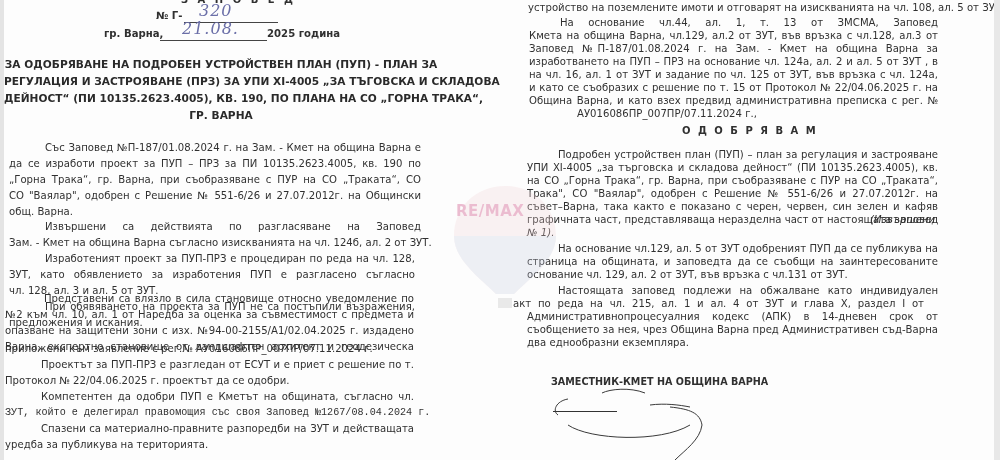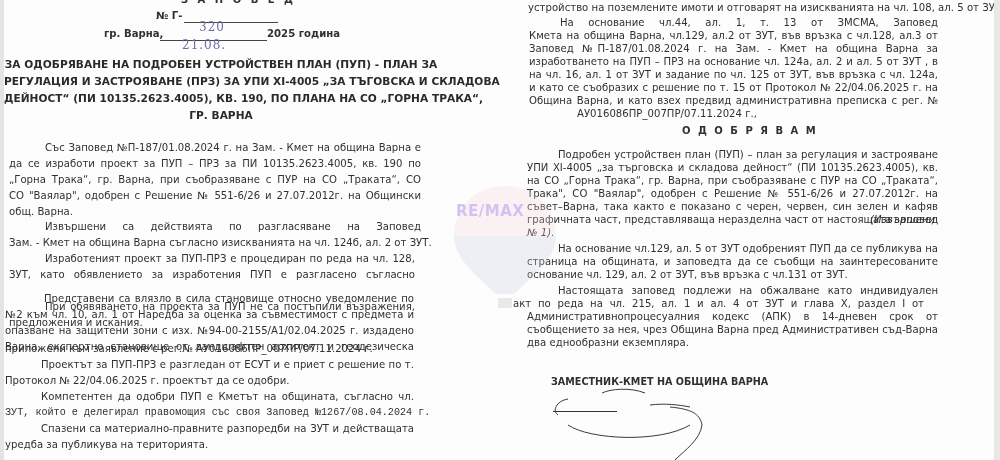--- a/index.html
+++ b/index.html
@@ -14,26 +14,26 @@
   #page-right { left: 500px; width: 500px; border-right: 6px solid #e8e8e8; box-sizing: border-box; }
   .top-shadow { position: absolute; left: 0; top: 0; width: 1000px; height: 3px; background: #e6e6e6; }
 
   .ln {
     position: absolute; white-space: nowrap; font-size: 10.1px; line-height: 14px;
     color: #303030; letter-spacing: 0.02px;
   }
   .ln.just { text-align: justify; text-align-last: justify; white-space: normal; overflow: hidden; height: 14px; }
   .bold { font-weight: bold; }
   .title { font-weight: bold; font-size: 10.6px; color: #2a2a2a; text-align: center; }
-  .hw { font-family: "DejaVu Serif", serif; color: #6b6fa8; font-size: 12px; letter-spacing: 1px; margin-top: 16px; }
+  .hw { font-family: "DejaVu Serif", serif; font-style: italic; color: #6b6fa8; font-size: 16px; letter-spacing: 1px; }
   .uline { position: absolute; height: 1px; background: #444; }
   .italic { font-style: italic; }
 
   .watermark { position: absolute; left: 450px; top: 182px; width: 110px; height: 130px; opacity: 0.28; pointer-events: none; }
-  .wm-text { position: absolute; left: 6px; top: 20px; font-family: "DejaVu Sans", sans-serif; font-size: 15px; font-weight: bold; color: #6d28d9; letter-spacing: 0.5px; }
+  .wm-text { position: absolute; left: 6px; top: 20px; font-family: "DejaVu Sans", sans-serif; font-size: 15px; font-weight: bold; color: #be185d; letter-spacing: 0.5px; }
   .sig-line { position: absolute; background: #333; height: 1px; }
 </style>
 </head>
 <body>
 
 <div class="top-shadow"></div>
 
 <div class="page" id="page-left">
   <div class="ln bold" style="left:177px;top:-7px;font-size:10px;letter-spacing:3px;">З А П О В Е Д</div>
 
@@ -54,20 +54,21 @@
   <div class="ln just" style="left:41px;width:376px;top:141px;">Със Заповед №П-187/01.08.2024 г. на Зам. - Кмет на община Варна  е разрешено</div>
   <div class="ln just" style="left:5px;width:412px;top:157px;">да се изработи проект за ПУП – ПРЗ за ПИ 10135.2623.4005, кв. 190 по плана на СО</div>
   <div class="ln just" style="left:5px;width:412px;top:173px;">„Горна Трака“, гр. Варна, при съобразяване с ПУР на СО „Траката“, СО "Горна Трака",</div>
   <div class="ln just" style="left:5px;width:412px;top:189px;">СО "Ваялар", одобрен с Решение № 551-6/26 и 27.07.2012г. на Общински съвет–Варна,</div>
   <div class="ln" style="left:5px;top:205px;">общ. Варна.</div>
   <div class="ln just" style="left:41px;width:376px;top:220px;">Извършени са действията по разгласяване на Заповед №П-187/01.08.2024 г. на</div>
   <div class="ln" style="left:5px;top:236px;">Зам. - Кмет на община Варна  съгласно изискванията на чл. 124б, ал. 2 от ЗУТ.</div>
 
   <div class="ln just" style="left:41px;width:370px;top:252px;">Изработеният проект за ПУП-ПРЗ е процедиран по реда на чл. 128, ал.3 от</div>
   <div class="ln just" style="left:5px;width:406px;top:268px;">ЗУТ, като обявлението за изработения ПУП е разгласено съгласно изискванията на</div>
+  <div class="ln" style="left:5px;top:284px;">чл. 128, ал. 3 и ал. 5 от ЗУТ.</div>
   <div class="ln just" style="left:41px;width:370px;top:300px;">При обявяването на проекта за ПУП не са постъпили възражения,</div>
   <div class="ln" style="left:5px;top:316px;">предложения и искания.</div>
 
 </div>
 
 <div id="left-lower" style="position:absolute;left:0;top:0;width:500px;height:460px;">
   <div class="ln just" style="left:44px;width:370px;top:292px;">Представени са влязло в сила становище относно уведомление по Приложение</div>
   <div class="ln just" style="left:5px;width:409px;top:308px;">№2 към чл. 10, ал. 1 от Наредба за оценка за съвместимост с предмета и целите за</div>
   <div class="ln just" style="left:5px;width:409px;top:324px;">опазване на защитени зони с изх. №94-00-2155/А1/02.04.2025 г. издадено от РИОСВ-</div>
   <div class="ln just" style="left:5px;width:409px;top:340px;">Варна, експертно становище от ландшафтен архитект и геодезическа снимка,</div>

